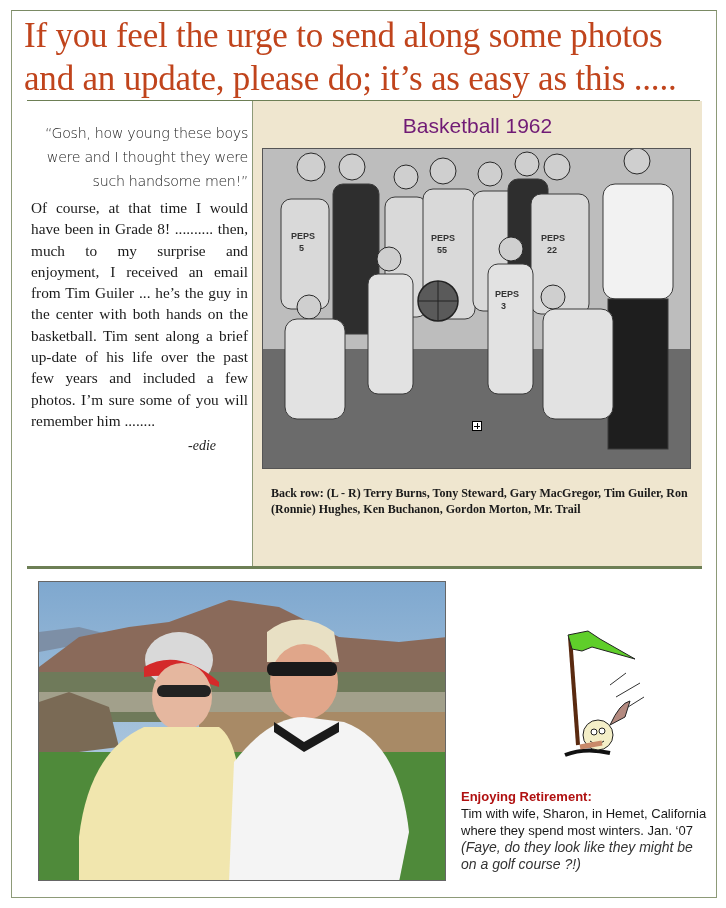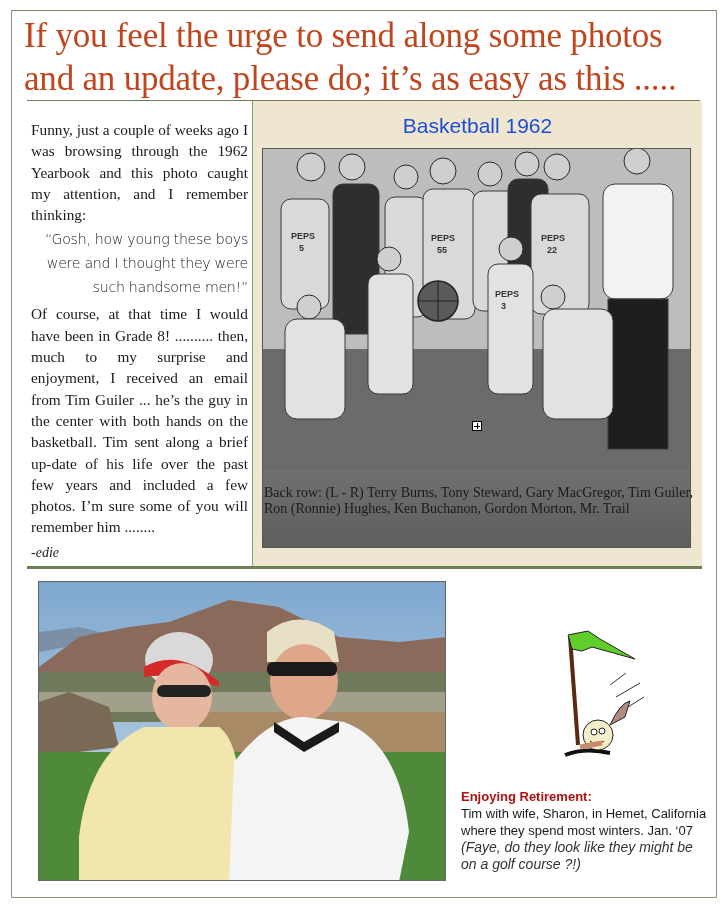--- a/index.html
+++ b/index.html
@@ -3,26 +3,26 @@
 <meta charset="utf-8">
 <style>
   html, body { margin: 0; padding: 0; }
   body { width: 726px; height: 908px; background: #ffffff; position: relative; overflow: hidden; font-family: "Liberation Serif", "DejaVu Serif", serif; }
   .frame { position: absolute; left: 11px; top: 10px; width: 706px; height: 888px; border: 1px solid #8d9a78; box-sizing: border-box; border-top-color: #7a8a64; }
   .headline { position: absolute; left: 24px; top: 14px; width: 680px; color: #c0441c; font-family: "Liberation Serif", "DejaVu Serif", serif; font-size: 35px; line-height: 43px; letter-spacing: -0.2px; }
   .hr-top { position: absolute; left: 27px; top: 100px; width: 673px; height: 1px; background: #6d7f55; }
   .leftcol { position: absolute; left: 31px; top: 119px; width: 217px; color: #1a1a1a; font-family: "Liberation Serif", "DejaVu Serif", serif; font-size: 15.3px; line-height: 21.3px; text-align: justify; }
   .leftcol p { margin: 0; }
   .quote { font-family: "DejaVu Sans", sans-serif; font-size: 14.2px; line-height: 24px; color: #222; margin: 2px 0 4px 2px !important; text-align: right; letter-spacing: -0.3px; font-weight: 300; }
-  .sig { font-style: italic; padding-right: 32px; margin-top: 4px !important; font-size: 14px; }
+  .sig { font-style: italic; text-align: right; padding-right: 32px; margin-top: 4px !important; font-size: 14px; }
   .rightpanel { position: absolute; left: 252px; top: 101px; width: 449px; height: 465px; background: #efe6cf; border-left: 1px solid #8d9a78; }
-  .panel-title { position: absolute; left: 0; top: 13px; width: 100%; text-align: center; color: #1d4ed8; font-family: "Liberation Sans", "DejaVu Sans", sans-serif; font-size: 21px; }
-  .bw-photo { position: absolute; left: 9px; top: 47px; width: 429px; height: 400px; background: linear-gradient(180deg, #cfcfcf 0%, #a8a8a8 40%, #7a7a7a 70%, #5e5e5e 100%); border: 1px solid #555; box-sizing: border-box; overflow: hidden; }
+  .panel-title { position: absolute; left: 0; top: 13px; width: 100%; text-align: center; color: #701a75; font-family: "Liberation Sans", "DejaVu Sans", sans-serif; font-size: 21px; }
+  .bw-photo { position: absolute; left: 9px; top: 47px; width: 429px; height: 321px; background: linear-gradient(180deg, #cfcfcf 0%, #a8a8a8 40%, #7a7a7a 70%, #5e5e5e 100%); border: 1px solid #555; box-sizing: border-box; overflow: hidden; }
   .bw-photo svg { position: absolute; left: 0; top: 0; }
-  .caption { position: absolute; left: 11px; font-family: "Liberation Serif", "DejaVu Serif", serif; font-size: 14px; line-height: 16px; color: #1a1a1a; width: 440px; }
+  .caption { position: absolute; left: 18px; font-family: "Liberation Serif", "DejaVu Serif", serif; font-size: 12px; line-height: 16px; color: #1a1a1a; width: 440px; font-weight: bold; }
   .hr-mid { position: absolute; left: 27px; top: 566px; width: 675px; height: 3px; background: #6d7f55; }
   .color-photo { position: absolute; left: 38px; top: 581px; width: 408px; height: 300px; border: 1px solid #666; box-sizing: border-box; overflow: hidden; background: #8fb3d0; }
   .color-photo svg { position: absolute; left: 0; top: 0; }
   .golf { position: absolute; left: 540px; top: 625px; width: 110px; height: 140px; }
   .retire { position: absolute; left: 461px; top: 788px; width: 250px; font-family: Liberation Sans, sans-serif; font-size: 13px; line-height: 17px; color: #1a1a1a; }
   .retire .rt { color: #b01010; font-weight: bold; }
   .retire .aside { font-style: italic; font-size: 14px; color: #333; }
   .zoom-cursor { position: absolute; left: 472px; top: 421px; width: 10px; height: 10px; border: 1px solid #000; background: #fff; box-sizing: border-box; }
   .zoom-cursor:before { content: ""; position: absolute; left: 1px; top: 3.5px; width: 6px; height: 1px; background: #000; }
   .zoom-cursor:after { content: ""; position: absolute; left: 3.5px; top: 1px; width: 1px; height: 6px; background: #000; }
@@ -33,21 +33,20 @@
 <div class="frame"></div>
 
 <div class="headline">
   <div>If you feel the urge to send along some photos</div>
   <div>and an update, please do; it’s as easy as this .....</div>
 </div>
 
 <div class="hr-top"></div>
 
 <div class="leftcol">
-  <p>Funny, just a couple of weeks ago I was browsing through the 1962 Yearbook and this photo caught my attention, and I remember thinking:</p>
   <p class="quote">“Gosh, how young these boys were and I thought they were such handsome men!”</p>
   <p>Of course, at that time I would have been in Grade 8! .......... then, much to my surprise and enjoyment, I received an email from Tim Guiler ... he’s the guy in the center with both hands on the basketball. Tim sent along a brief up-date of his life over the past few years and included a few photos. I’m sure some of you will remember him ........</p>
   <p class="sig">-edie</p>
 </div>
 
 <div class="rightpanel">
   <div class="panel-title">Basketball 1962</div>
   <div class="bw-photo" title="1962 basketball team photo, players in PEPS jerseys">
     <svg width="429" height="321" viewBox="0 0 429 321">
       <rect x="0" y="0" width="429" height="321" fill="#bdbdbd"></rect>

